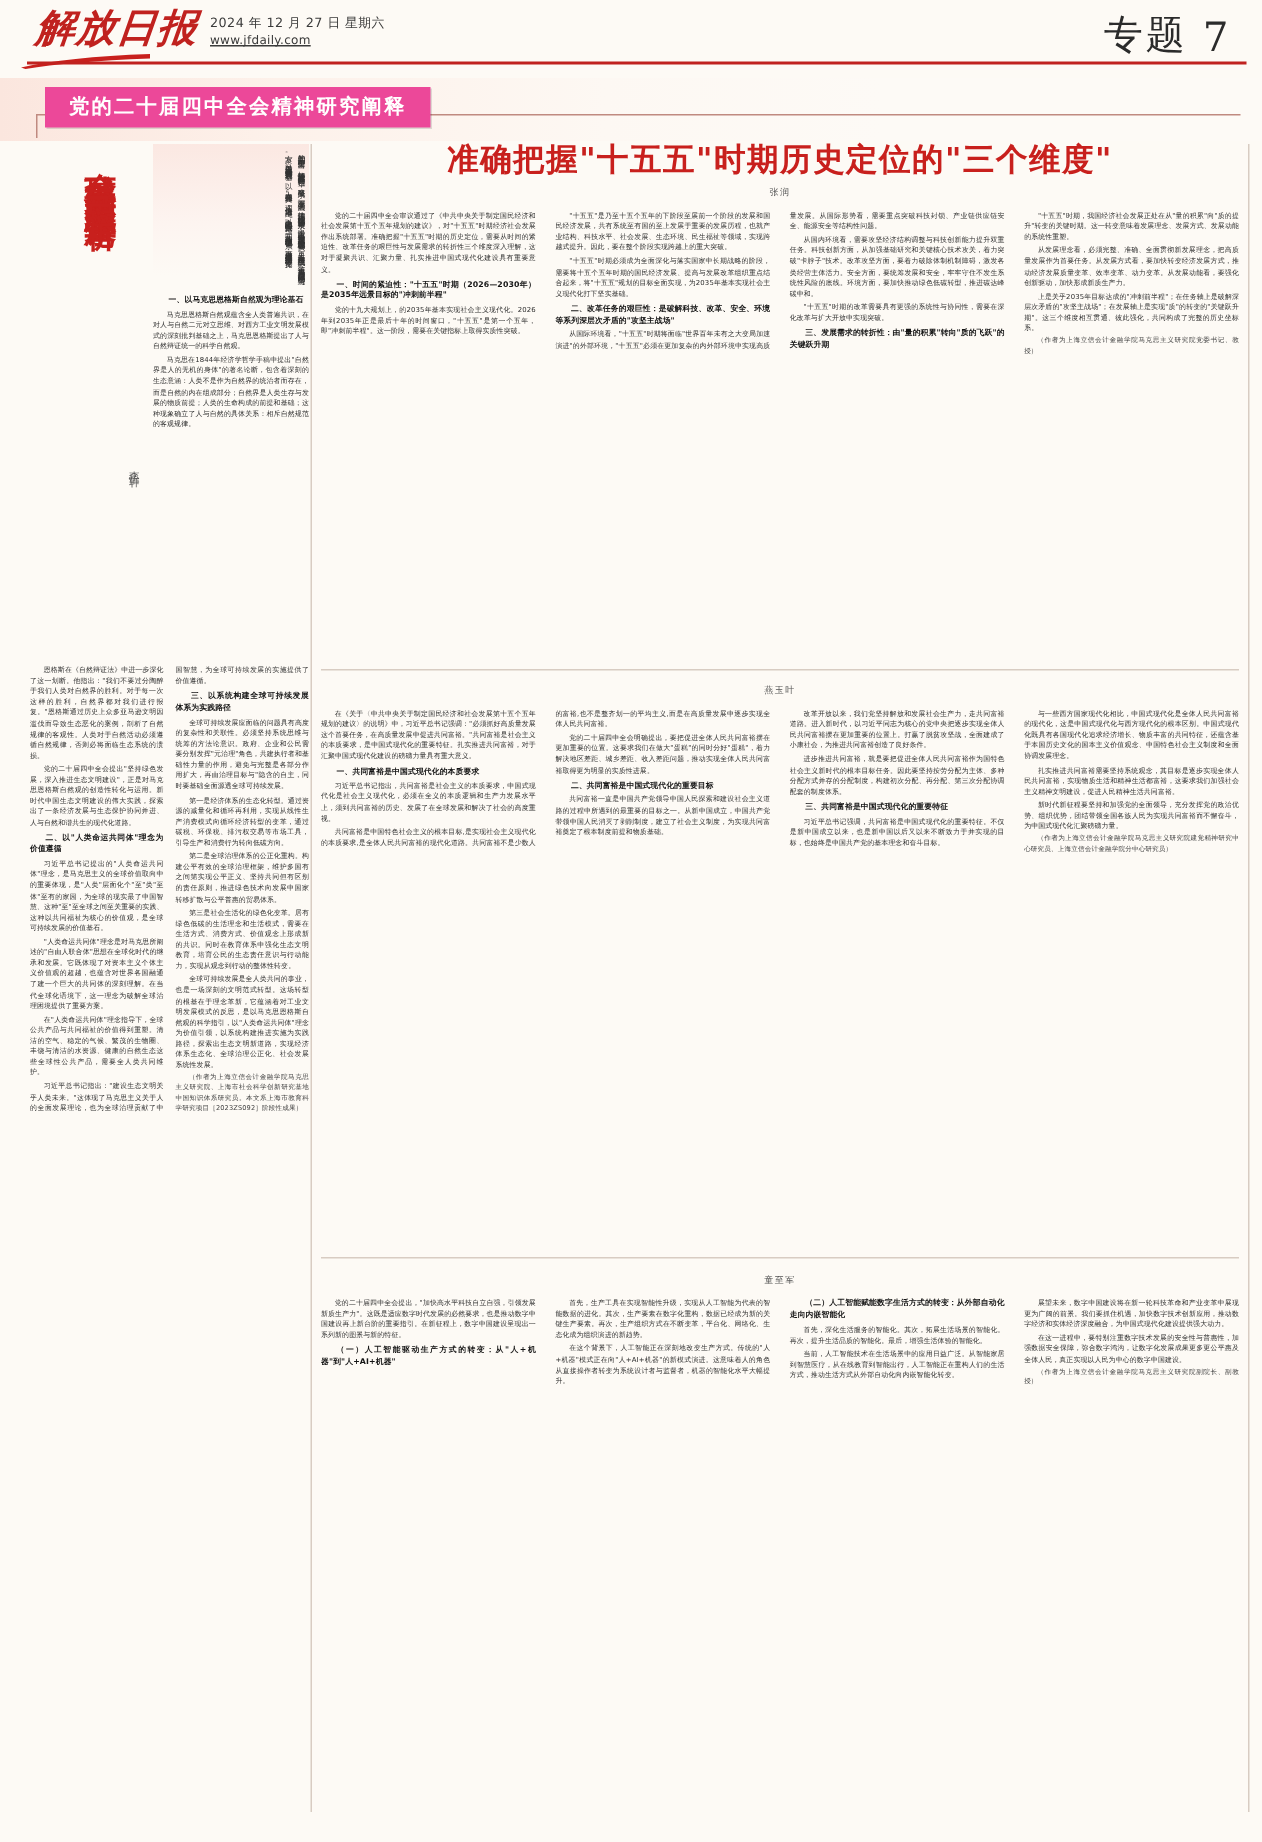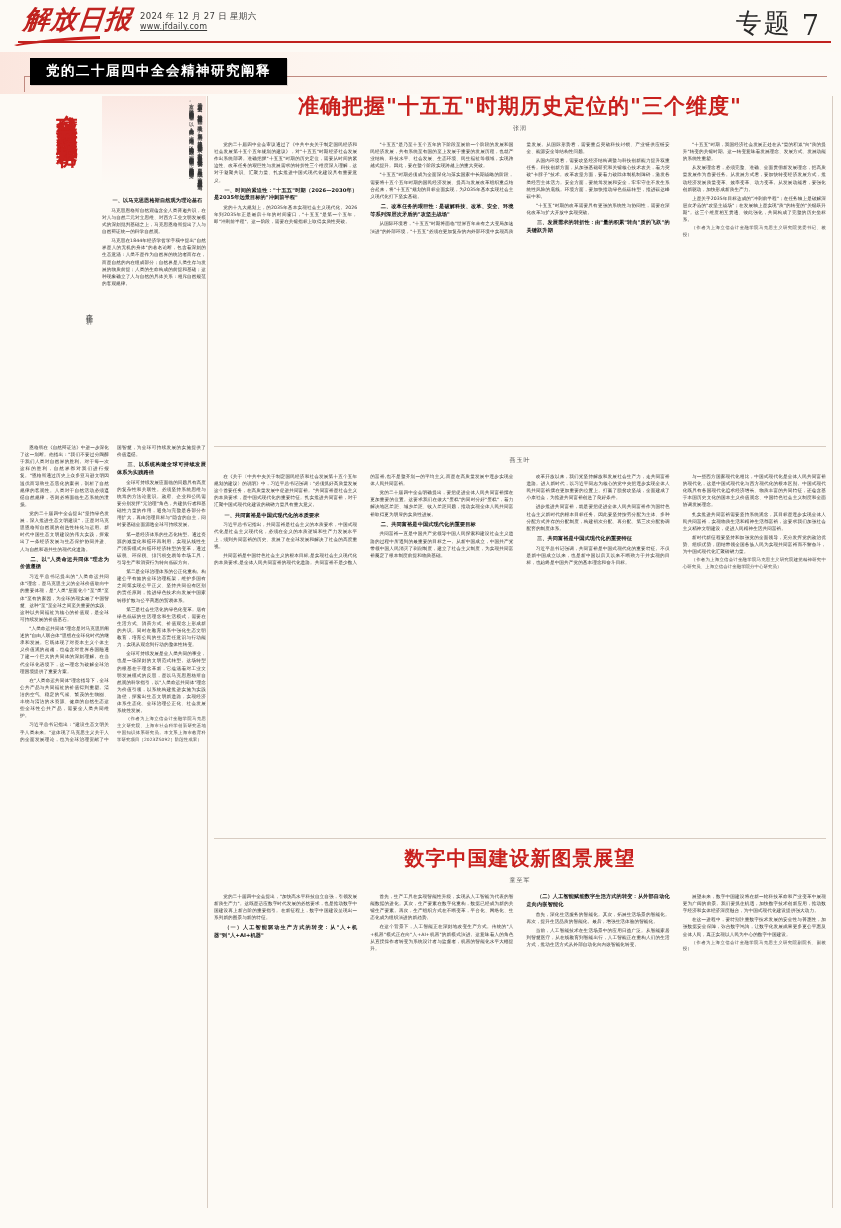--- a/index.html
+++ b/index.html
@@ -25,21 +25,21 @@
   .mast-right { margin-left:auto; display:flex; align-items:flex-end; gap:10px; padding-right:6px; }
   .mast-section { font-size:26px; color:#2b2b2b; font-family:"DejaVu Serif","Liberation Serif",serif; letter-spacing:2px; }
   .mast-pageno  { font-size:27px; color:#2b2b2b; font-family:"DejaVu Serif","Liberation Serif",serif; }
   .mast-rule { position:absolute; left:18px; right:10px; top:41px; height:2px; background:#c0221f; }
   .mast-swoosh { position:absolute; left:14px; top:36px; width:86px; height:10px; }
 
   
   .banner-zone { position:relative; height:42px; margin-top:4px; }
   .banner-bg { position:absolute; left:0; top:0; width:100%; height:42px;
                background:linear-gradient(90deg,#fbe6de 0%, #fdf1ea 22%, #fdf8f3 48%, #fdfaf6 70%, #fdfaf6 100%); }
-  .banner-tab { position:absolute; left:30px; top:6px; background:#000000; color:#fff;
+  .banner-tab { position:absolute; left:30px; top:6px; background:#ec4899; color:#fff;
                 padding:4px 16px 5px 16px; font-size:13.5px; font-weight:bold; letter-spacing:1.5px;
                 font-family:"DejaVu Serif","Liberation Serif",serif; box-shadow:1px 1px 0 rgba(0,0,0,.12); }
   .banner-line { position:absolute; left:236px; right:14px; top:24px; height:1px; background:#c08a80; }
   .banner-corner { position:absolute; left:24px; top:24px; width:6px; height:16px; border-left:1px solid #c08a80; border-top:1px solid #c08a80;}
 
   
   .col-text { font-family:"DejaVu Sans","Liberation Sans",sans-serif;
               font-size:4.6px; line-height:1.55; color:#2e2e2e; text-align:justify;
               letter-spacing:.1px; word-break:break-all; }
   .col-text p { margin:0 0 2px 0; text-indent:2em; }
@@ -192,21 +192,20 @@
       <p>与一些西方国家现代化相比，中国式现代化是全体人民共同富裕的现代化，这是中国式现代化与西方现代化的根本区别。中国式现代化既具有各国现代化追求经济增长、物质丰富的共同特征，还蕴含基于本国历史文化的国本主义价值观念、中国特色社会主义制度和全面协调发展理念。</p>
       <p>扎实推进共同富裕需要坚持系统观念，其目标是逐步实现全体人民共同富裕，实现物质生活和精神生活都富裕，这要求我们加强社会主义精神文明建设，促进人民精神生活共同富裕。</p>
       <p>新时代新征程要坚持和加强党的全面领导，充分发挥党的政治优势、组织优势，团结带领全国各族人民为实现共同富裕而不懈奋斗，为中国式现代化汇聚磅礴力量。</p>
       <p class="credit">（作者为上海立信会计金融学院马克思主义研究院建党精神研究中心研究员、上海立信会计金融学院分中心研究员）</p>
     </div>
   </div>
 
   <div class="hrule" style="left:214px; top:838px; width:612px;"></div>
 
   <div class="art4">
-    <div class="headline-red h">数字中国建设新图景展望</div>
     <div class="byline">童至军</div>
     <div class="art4-cols col-text">
       <p>党的二十届四中全会提出，"加快高水平科技自立自强，引领发展新质生产力"。这既是适应数字时代发展的必然要求，也是推动数字中国建设再上新台阶的重要指引。在新征程上，数字中国建设呈现出一系列新的图景与新的特征。</p>
       <div class="sub-h">（一）人工智能驱动生产方式的转变：从"人+机器"到"人+AI+机器"</div>
       <p>首先，生产工具在实现智能性升级，实现从人工智能为代表的智能数据的进化。其次，生产要素在数字化重构，数据已经成为新的关键生产要素。再次，生产组织方式在不断变革，平台化、网络化、生态化成为组织演进的新趋势。</p>
       <p>在这个背景下，人工智能正在深刻地改变生产方式。传统的"人+机器"模式正在向"人+AI+机器"的新模式演进。这意味着人的角色从直接操作者转变为系统设计者与监督者，机器的智能化水平大幅提升。</p>
       <div class="sub-h">（二）人工智能赋能数字生活方式的转变：从外部自动化走向内嵌智能化</div>
       <p>首先，深化生活服务的智能化。其次，拓展生活场景的智能化。再次，提升生活品质的智能化。最后，增强生活体验的智能化。</p>
       <p>当前，人工智能技术在生活场景中的应用日益广泛。从智能家居到智慧医疗，从在线教育到智能出行，人工智能正在重构人们的生活方式，推动生活方式从外部自动化向内嵌智能化转变。</p>
       <p>展望未来，数字中国建设将在新一轮科技革命和产业变革中展现更为广阔的前景。我们要抓住机遇，加快数字技术创新应用，推动数字经济和实体经济深度融合，为中国式现代化建设提供强大动力。</p>

